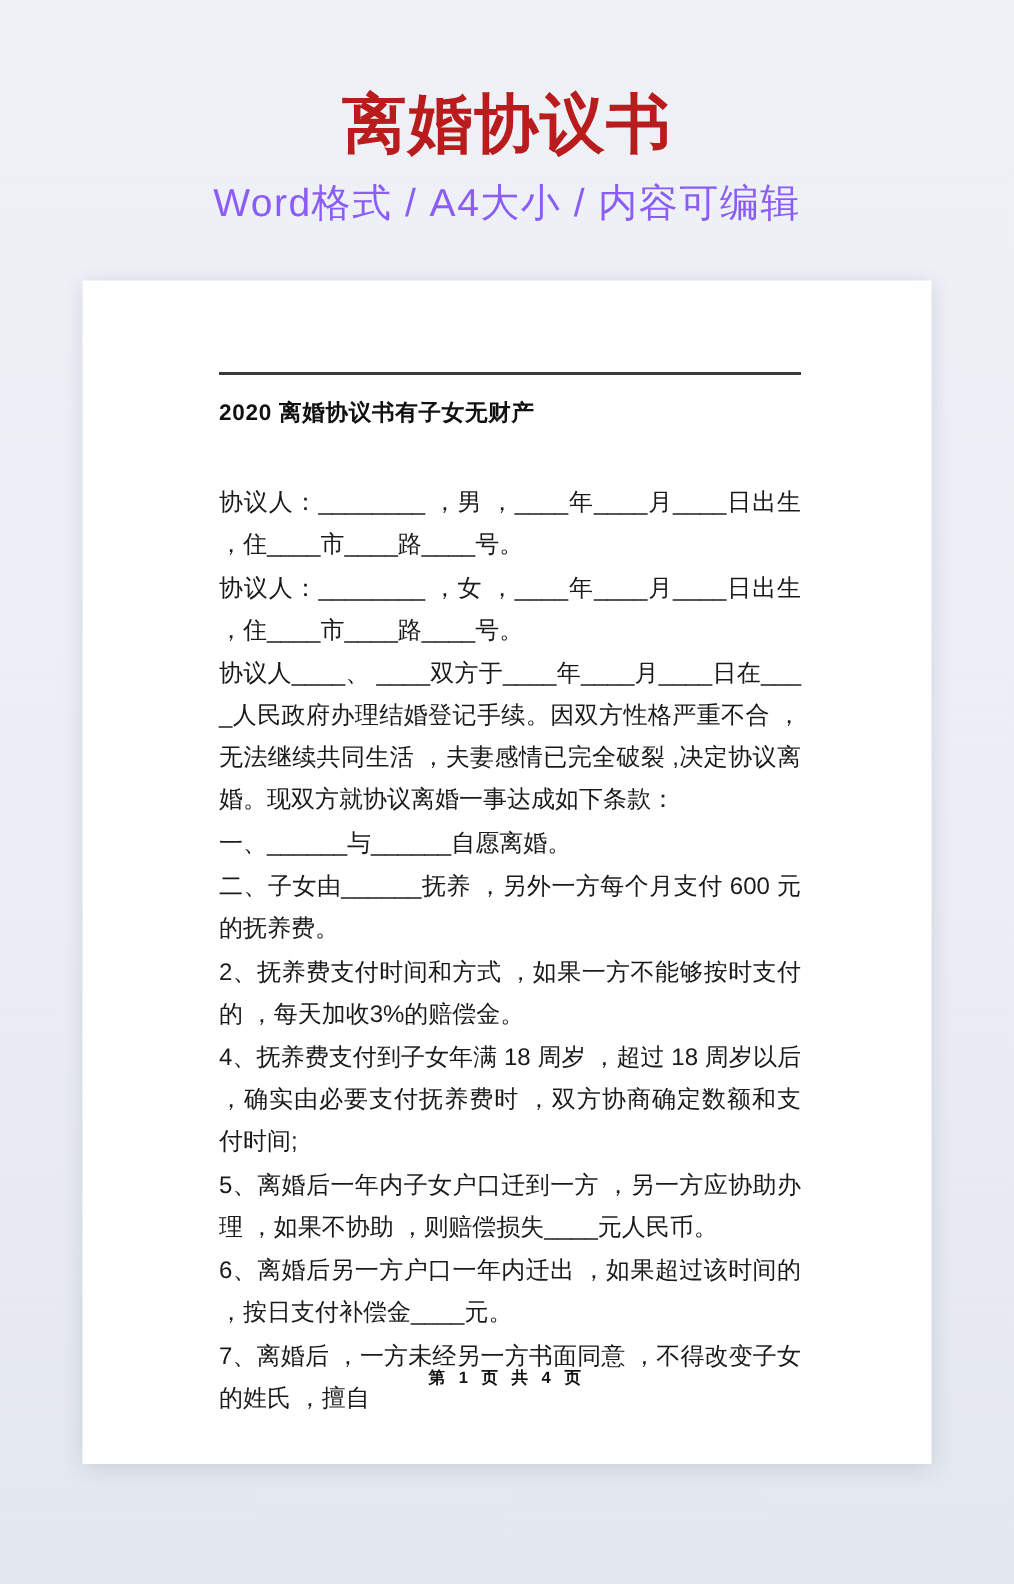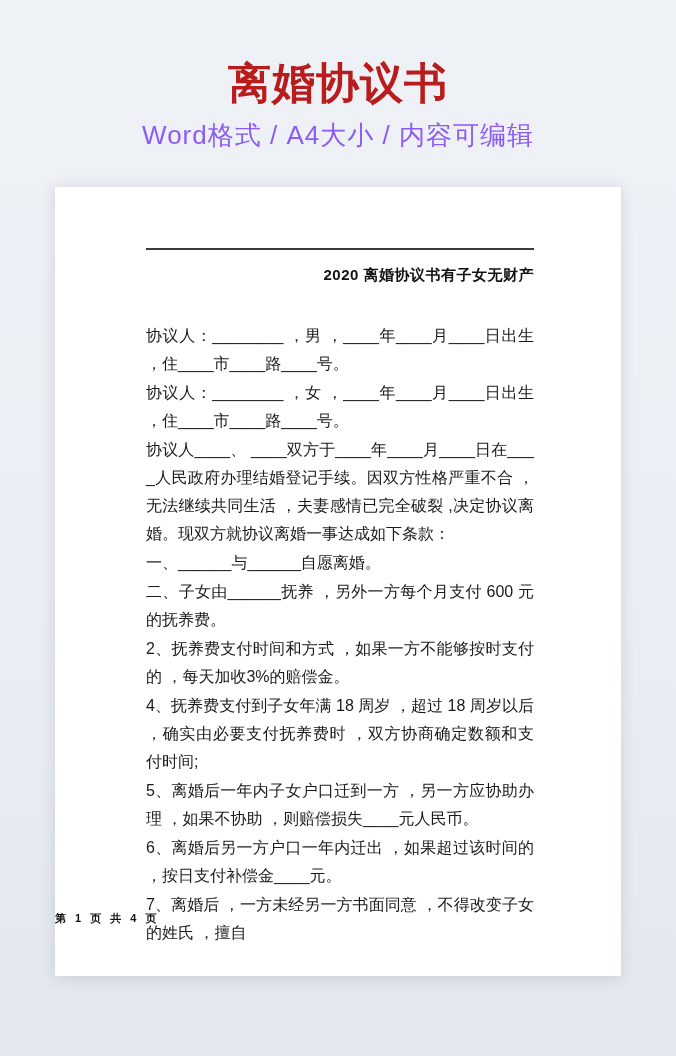--- a/index.html
+++ b/index.html
@@ -52,21 +52,21 @@
     top: 0;
   }
   .doc-divider {
     margin-top: 61px;
     border: none;
     border-top: 2px solid #3a3a3a;
     height: 0;
   }
   .doc-title {
     margin-top: 16px;
-    text-align: right;
+    text-align: left;
     font-size: 15px;
     font-weight: 700;
     color: #111111;
     letter-spacing: 0.5px;
   }
   .doc-body {
     margin-top: 37px;
     font-size: 16px;
     line-height: 28px;
     color: #1a1a1c;
@@ -74,20 +74,21 @@
   }
   .doc-body p {
     margin-bottom: 1px;
     word-break: break-all;
   }
   .page-footer {
     position: absolute;
     left: 0;
     right: 0;
     top: 724px;
+    text-align: center;
     font-size: 11px;
     font-weight: 700;
     color: #141414;
     letter-spacing: 3px;
   }
 </style>
 </head>
 <body>
 
 <div class="banner">

